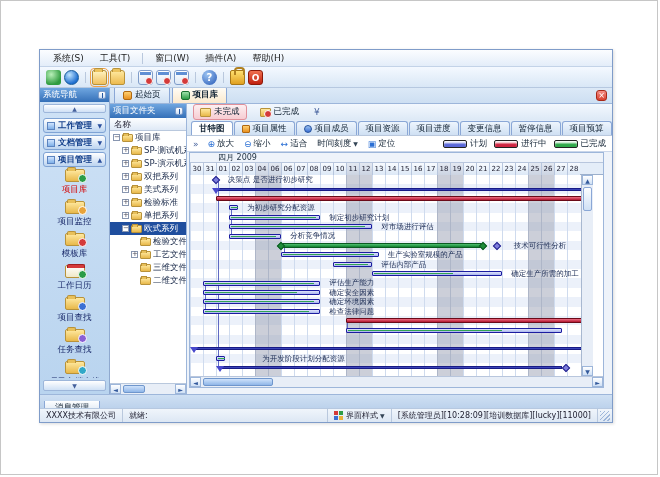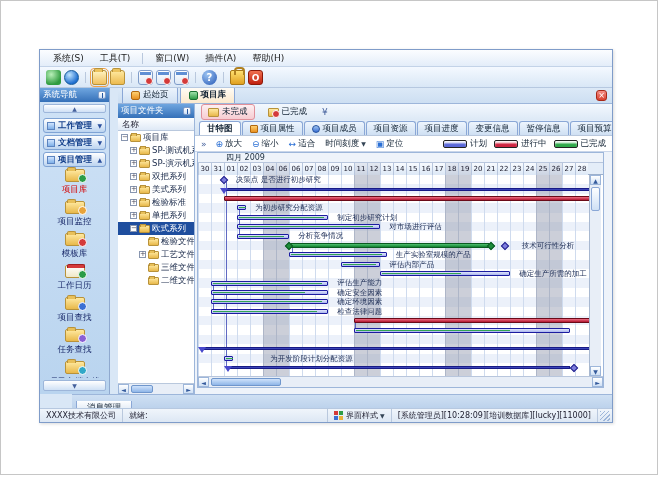--- a/index.html
+++ b/index.html
@@ -27,21 +27,21 @@
   .ticon-win::after { content:""; position:absolute; right:-1px; bottom:-1px; width:6px; height:6px; border-radius:50%; background:#d43a3a; border:1px solid #fff; }
   [data-name="help-icon"] { border-radius:50%; background:radial-gradient(circle at 35% 30%, #9cc4f2, #2456b4); color:#fff; font-size:10px; font-weight:bold; text-align:center; line-height:15px; }
   [data-name="help-icon"]::before { content:"?"; }
   [data-name="lock-icon"] { background:linear-gradient(#ffe070,#e0a020); border:1px solid #a87818; border-radius:2px; }
   [data-name="lock-icon"]::before { content:""; position:absolute; top:-4px; left:3px; width:7px; height:6px;
                                     border:2px solid #b08020; border-bottom:none; border-radius:4px 4px 0 0; }
   [data-name="exit-icon"] { background:linear-gradient(#f07050,#c02010); border:1px solid #8c1808; color:#fff; text-align:center; line-height:14px; font-size:9px; font-weight:bold; }
   [data-name="exit-icon"]::before { content:"O"; }
 
   
-  .main { flex:1; display:flex; overflow:hidden;gap:8px; }
+  .main { flex:1; display:flex; overflow:hidden; }
 
   
   .sidebar { width:70px; background:linear-gradient(#cfe2f6,#b9d4ef); border-right:1px solid #8fa9cf; display:flex; flex-direction:column; }
   .sb-header { height:14px; background:linear-gradient(#6fa6e0,#3570b8); color:#fff; font-size:8.5px;
                display:flex; align-items:center; justify-content:space-between; padding:0 3px; }
   .pin { width:8px; height:8px; background:linear-gradient(#fff,#cfe0f5); border:1px solid #7f9cc9; border-radius:2px; position:relative; }
   .pin::before { content:""; position:absolute; left:3px; top:1px; width:1px; height:5px; background:#2456a0; }
   .sb-scroll { height:9px; margin:2px 3px 0; background:linear-gradient(#fff,#cfe0f5); border:1px solid #9db6da; border-radius:2px;
                font-size:6px; line-height:7px; text-align:center; color:#44609c; }
   .sb-group { height:15px; margin:2px 3px 0; display:flex; align-items:center; gap:3px; padding:0 3px;
@@ -144,21 +144,21 @@
   .tlab { position:absolute; font-size:7.5px; line-height:9px; color:#1c2c54; white-space:nowrap; }
   .conn { position:absolute; width:1px; background:#4550b8; opacity:.85; }
   .v-scroll { width:12px; background:#e8eef7; border-left:1px solid #a8b8d0; display:flex; flex-direction:column; align-items:center; }
   .vs-btn { width:11px; height:10px; background:linear-gradient(#fff,#cfe0f5); border:1px solid #9db6da; font-size:6px; line-height:9px; text-align:center; color:#345a9c; }
   .vs-thumb { width:9px; height:24px; margin-top:2px; background:linear-gradient(#fdfeff,#cfe0f5); border:1px solid #8aa7d6; border-radius:2px; }
   .vs-fill { flex:1; }
   .g-hscroll { height:11px; border-top:1px solid #b8c6dd; background:#e8eef7; display:flex; align-items:center; }
   .g-filler { height:6px; }
 
   
-  .bottom-tabbar { height:14px; background:linear-gradient(#cfe0f3,#bcd2ec); border-top:1px solid #9db6da;margin-left:32px; }
+  .bottom-tabbar { height:14px; background:linear-gradient(#cfe0f3,#bcd2ec); border-top:1px solid #9db6da; }
   .bottom-tab { display:inline-block; margin-left:4px; padding:0 10px; font-size:8.5px; height:13px; line-height:12px;
                 background:linear-gradient(#fdfeff,#d8e4f2); border:1px solid #8aa7d6; border-top:none; border-radius:0 0 3px 3px; color:#123; }
   .statusbar { height:14px; display:flex; align-items:center; background:linear-gradient(#f0f5fb,#dce7f4); border-top:1px solid #b6c8e0; font-size:8px; color:#223; }
   .sb-cell { padding:0 6px; border-right:1px solid #b9c8dd; height:100%; display:flex; align-items:center; white-space:nowrap; }
   .sb-ready { flex:1; border-right:none; }
   .style-ico { width:9px; height:9px; margin-right:3px; background:
       linear-gradient(#d43a3a,#d43a3a) 0 0/4px 4px no-repeat,
       linear-gradient(#2f9c46,#2f9c46) 5px 0/4px 4px no-repeat,
       linear-gradient(#3a6fd4,#3a6fd4) 0 5px/4px 4px no-repeat,
       linear-gradient(#e8b13a,#e8b13a) 5px 5px/4px 4px no-repeat; }

